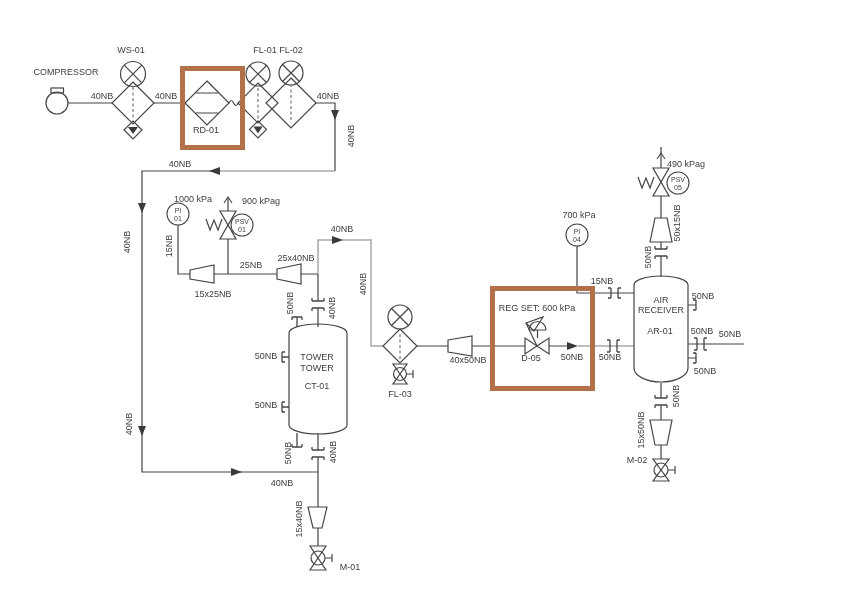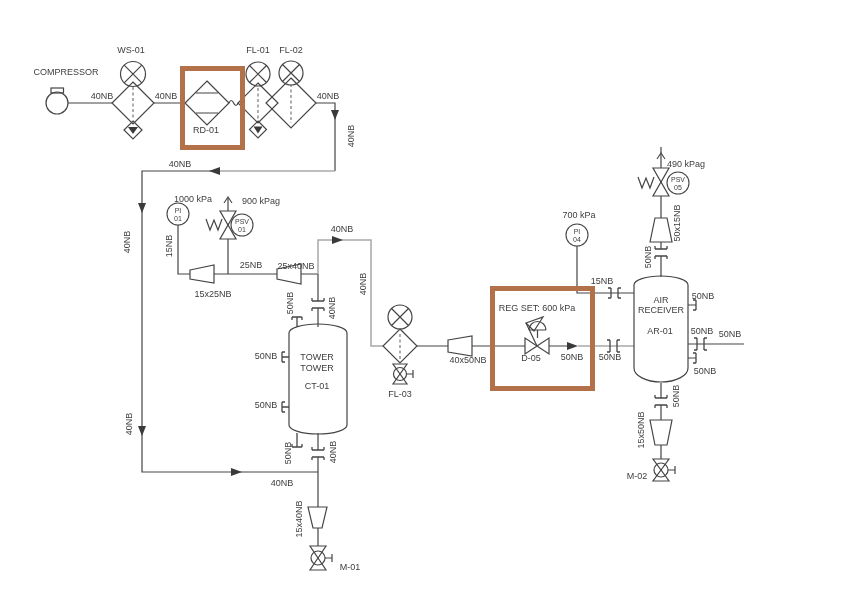--- a/index.html
+++ b/index.html
@@ -177,26 +177,26 @@
       <path d="M696,353 V363 M696,353 H693 M696,363 H693"></path>
     </g>
   </svg>
 
   <div class="hbox box-rd"></div>
   <div class="hbox box-d01"></div>
 
   <span class="lbl" style="left:66px;top:72px">COMPRESSOR</span>
   <span class="lbl" style="left:131px;top:50px">WS-01</span>
   <span class="lbl" style="left:206px;top:130px">RD-01</span>
-  <span class="lbl" style="left:258px;top:50px">FL-01</span>
+  <span class="lbl" style="left:265px;top:50px">FL-01</span>
   <span class="lbl" style="left:291px;top:50px">FL-02</span>
   <span class="lbl" style="left:400px;top:394px">FL-03</span>
   <span class="lbl" style="left:531px;top:358px">D-05</span>
   <span class="lbl" style="left:350px;top:567px">M-01</span>
-  <span class="lbl" style="left:637px;top:476px">M-02</span>
+  <span class="lbl" style="left:637px;top:460px">M-02</span>
 
   <span class="lbl" style="left:317px;top:357px">TOWER</span>
   <span class="lbl" style="left:317px;top:368px">TOWER</span>
   <span class="lbl" style="left:317px;top:386px">CT-01</span>
   <span class="lbl" style="left:661px;top:300px">AIR</span>
   <span class="lbl" style="left:661px;top:310px">RECEIVER</span>
   <span class="lbl" style="left:660px;top:331px">AR-01</span>
 
   <span class="lbl" style="left:193px;top:199px">1000 kPa</span>
   <span class="lbl" style="left:261px;top:201px">900 kPag</span>
@@ -245,19 +245,19 @@
   <span class="lbl" style="left:702px;top:331px">50NB</span>
   <span class="lbl" style="left:730px;top:334px">50NB</span>
   <span class="lbl" style="left:705px;top:371px">50NB</span>
   <span class="lbl rot" style="left:676px;top:396px">50NB</span>
 
   <span class="lbl rot" style="left:169px;top:246px">15NB</span>
   <span class="lbl" style="left:602px;top:281px">15NB</span>
   <span class="lbl" style="left:251px;top:265px">25NB</span>
 
   <span class="lbl" style="left:213px;top:294px">15x25NB</span>
-  <span class="lbl" style="left:296px;top:266px">25x40NB</span>
+  <span class="lbl" style="left:296px;top:258px">25x40NB</span>
   <span class="lbl" style="left:468px;top:360px">40x50NB</span>
   <span class="lbl rot" style="left:677px;top:223px">50x15NB</span>
   <span class="lbl rot" style="left:641px;top:430px">15x50NB</span>
   <span class="lbl rot" style="left:299px;top:519px">15x40NB</span>
 
 </div>
 
 </body></html>

